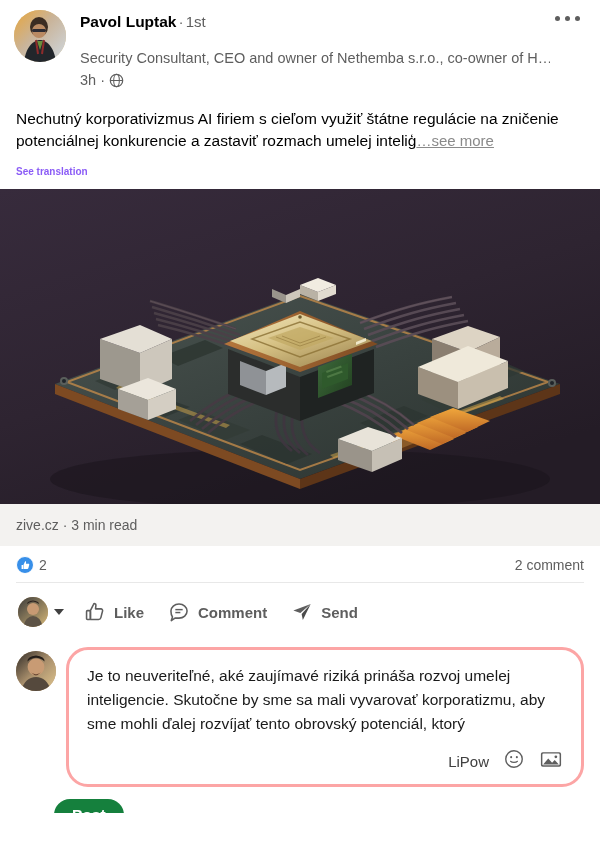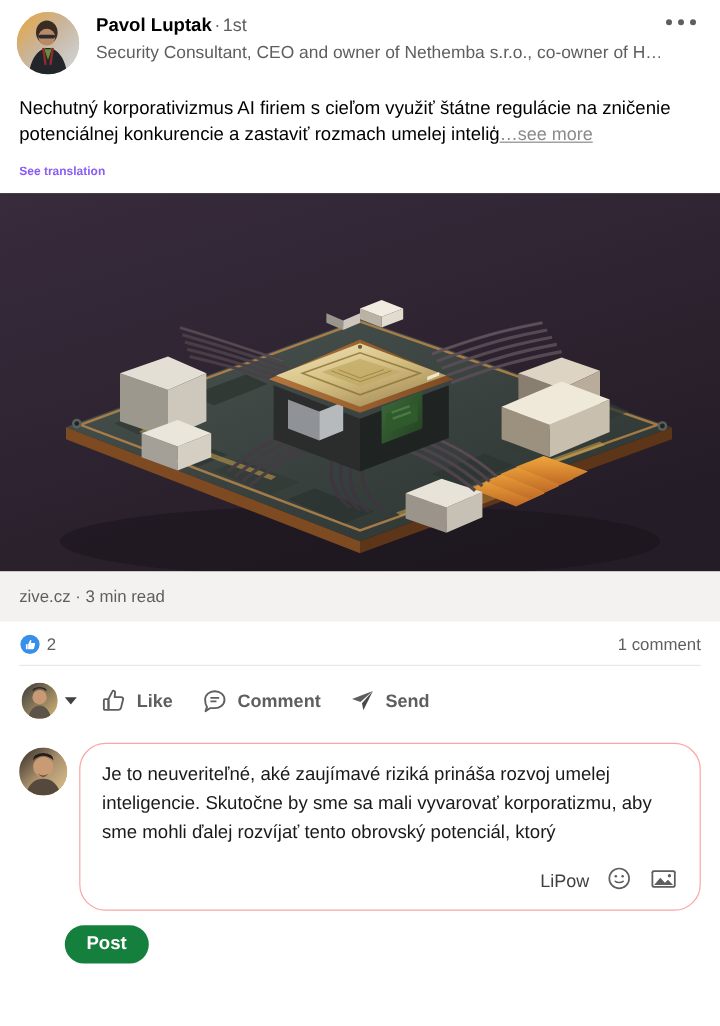--- a/index.html
+++ b/index.html
@@ -45,21 +45,21 @@
     color: #000000;
     white-space: nowrap;
   }
   .author-name { font-weight: bold; color: #000; }
   .sep-dot { color: #6b6b6b; font-weight: normal; padding: 0 2px; }
   .degree { color: #5e5e5e; font-weight: normal; font-size: 15px; }
   .headline {
     font-size: 14.5px;
     line-height: 19px;
     color: #5e5e5e;
-    margin-top: 4px;
+    margin-top: 18px;
     white-space: nowrap;
     overflow: hidden;
     max-width: 470px;
   }
   .meta-line {
     font-size: 14.5px;
     line-height: 19px;
     color: #5e5e5e;
     margin-top: 3px;
     display: flex;
@@ -198,21 +198,21 @@
     width: 40px; height: 40px;
     border-radius: 50%;
     overflow: hidden;
     flex: 0 0 40px;
     background: #bfa07c;
     margin-top: 4px;
   }
   .composer-avatar svg { display: block; width: 100%; height: 100%; }
   .composer-box {
     flex: 1 1 auto;
-    border: 1px solid #fca5a5;
+    border: 3px solid #fca5a5;
     border-radius: 22px;
     padding: 14px 18px 10px 18px;
     min-height: 140px;
     display: flex;
     flex-direction: column;
     cursor: text;
     background: #fff;
   }
   .composer-text {
     font-size: 15.5px;
@@ -270,20 +270,31 @@
         <path d="M23 31 L26 40 L29 31 Z" fill="#6a8f3c"></path>
         <path d="M22 30 L24 44 M30 30 L28 44" stroke="#8f2b2b" stroke-width="2" fill="none"></path>
       </svg>
     </div>
 
     <div class="author-block">
       <div class="author-line">
         <span class="author-name">Pavol Luptak</span><span class="sep-dot">·</span><span class="degree">1st</span>
       </div>
       <div class="headline">Security Consultant, CEO and owner of Nethemba s.r.o., co-owner of H…</div>
+      <div class="meta-line">
+        <span>3h</span>
+        <span>·</span>
+        <span class="globe-icon">
+          <svg width="15" height="15" viewBox="0 0 16 16" xmlns="http://www.w3.org/2000/svg">
+            <circle cx="8" cy="8" r="6.6" fill="none" stroke="#5e5e5e" stroke-width="1.3"></circle>
+            <ellipse cx="8" cy="8" rx="3" ry="6.6" fill="none" stroke="#5e5e5e" stroke-width="1.1"></ellipse>
+            <line x1="1.6" y1="8" x2="14.4" y2="8" stroke="#5e5e5e" stroke-width="1.1"></line>
+          </svg>
+        </span>
+      </div>
     </div>
 
     <div class="more-menu">
       <i></i>
       <i></i>
       <i></i>
     </div>
   </div>
 
   <div class="post-text">
@@ -462,21 +473,21 @@
 
   <div class="counts">
     <div class="reactions">
       <span class="reaction-badge">
         <svg width="11" height="11" viewBox="0 0 16 16" xmlns="http://www.w3.org/2000/svg">
           <path d="M5 7.2 L7.2 2.4 C7.6 1.6 9 1.9 8.9 2.9 L8.6 5.6 L12.3 5.6 C13.2 5.6 13.7 6.4 13.4 7.2 L12.2 11.8 C12 12.6 11.4 13.1 10.6 13.1 L5 13.1 Z M2.3 7.2 L4.4 7.2 L4.4 13.1 L2.3 13.1 Z" fill="#ffffff"></path>
         </svg>
       </span>
       <span>2</span>
     </div>
-    <div class="comment-count">1 comment</div>
+    <div class="comment-count">2 comment</div>
   </div>
 
   <div class="divider"></div>
 
   <div class="actions">
     <div class="act-avatar-wrap">
       <div class="act-avatar">
         <svg viewBox="0 0 30 30" xmlns="http://www.w3.org/2000/svg">
           <defs>
             <linearGradient id="uav" x1="0" y1="0" x2="1" y2="1">

